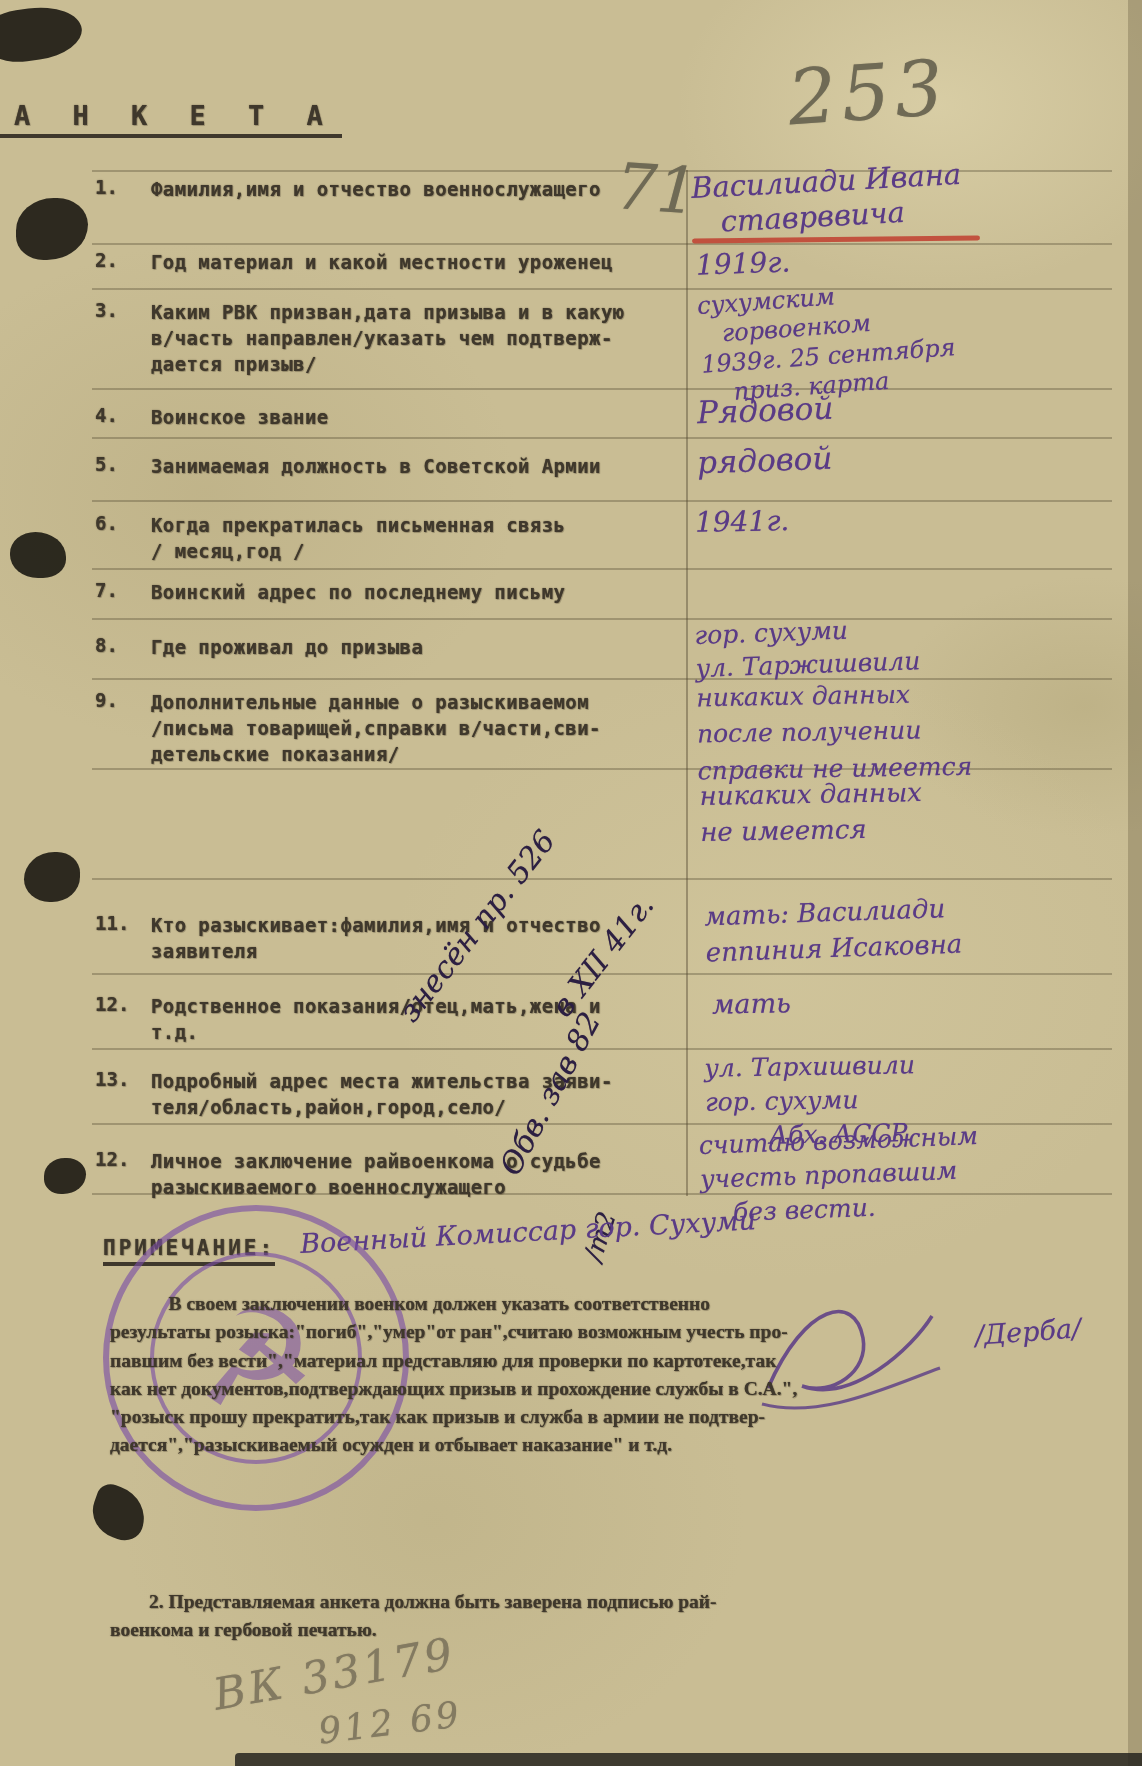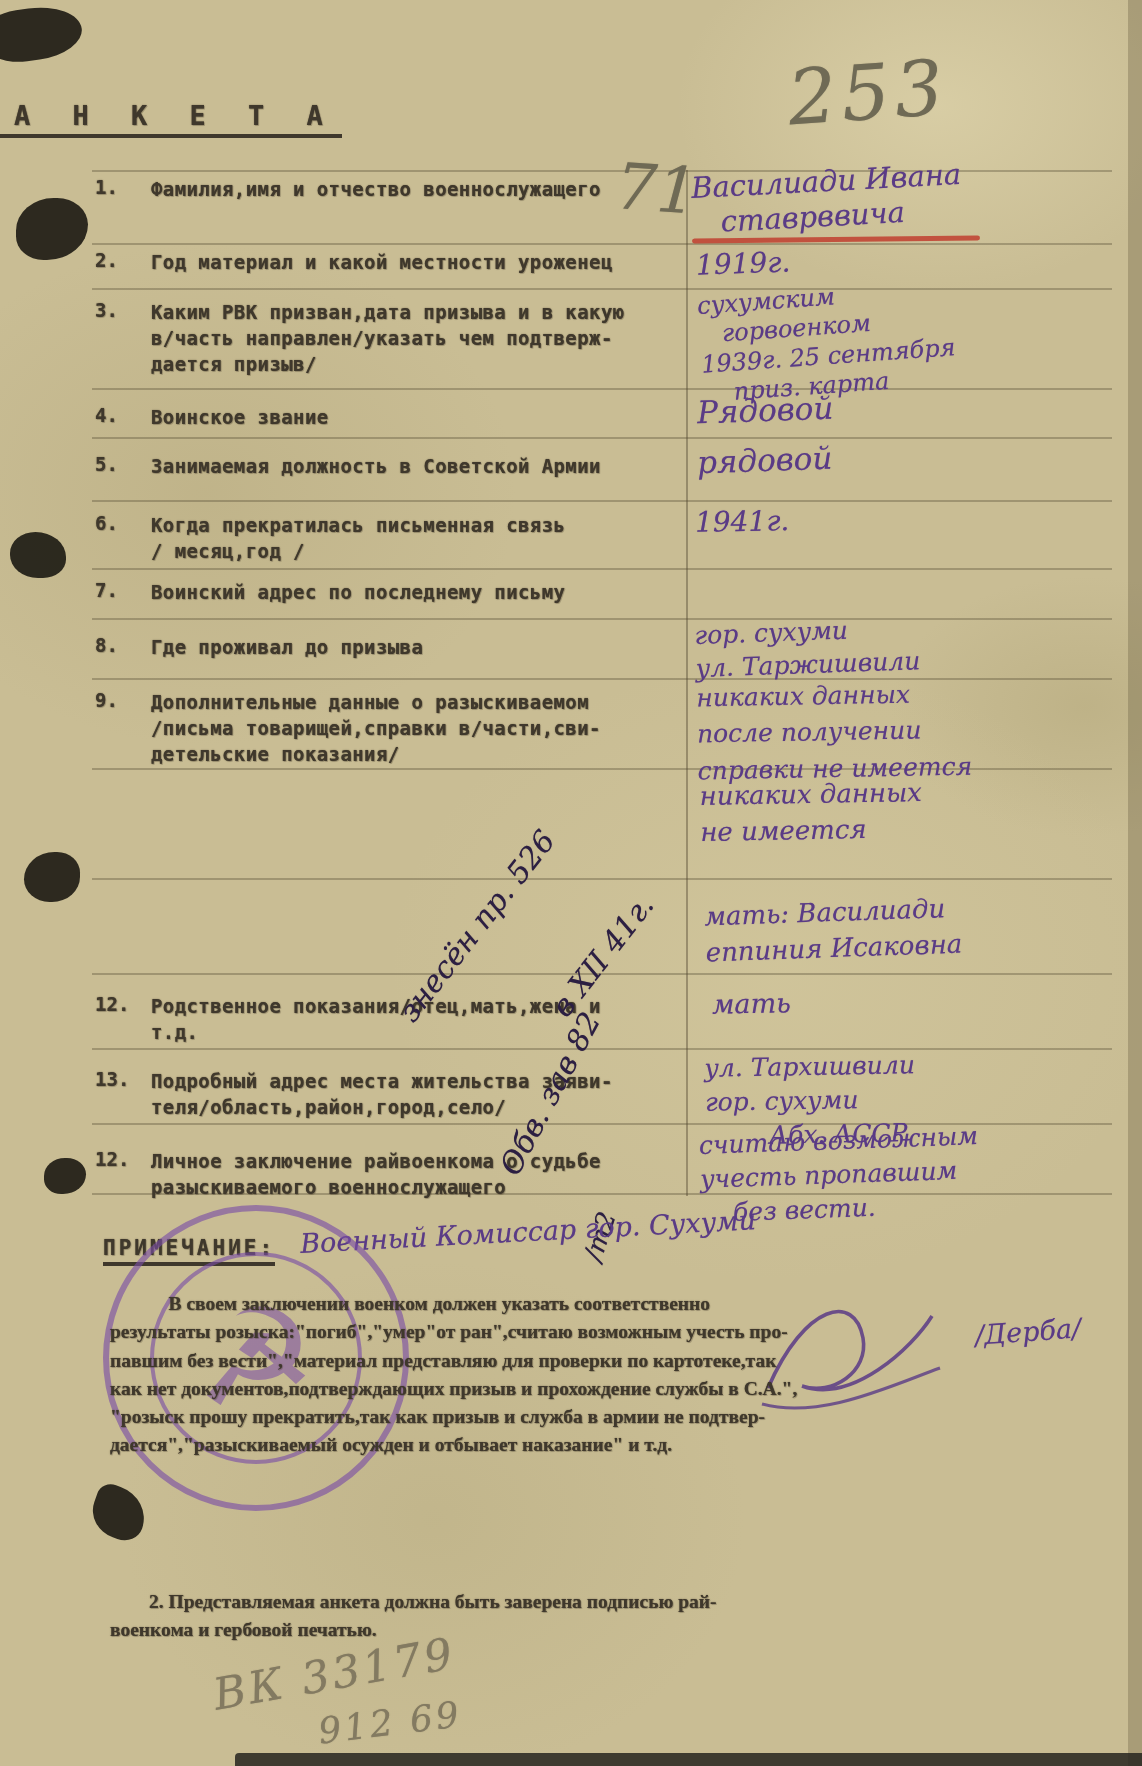--- a/index.html
+++ b/index.html
@@ -102,20 +102,25 @@
   <div class="row" style="top:634px">
       <div class="qnum typed">8.</div>
       <div class="qtext typed">Где проживал до призыва</div>
     </div>
   <div class="row" style="top:689px">
       <div class="qnum typed">9.</div>
       <div class="qtext typed">Дополнительные данные о разыскиваемом
 /письма товарищей,справки в/части,сви-
 детельские показания/</div>
     </div>
+  <div class="row" style="top:912px">
+      <div class="qnum typed">11.</div>
+      <div class="qtext typed">Кто разыскивает:фамилия,имя и отчество
+заявителя</div>
+    </div>
   <div class="row" style="top:993px">
       <div class="qnum typed">12.</div>
       <div class="qtext typed">Родственное показания/отец,мать,жена и
 т.д.</div>
     </div>
   <div class="row" style="top:1068px">
       <div class="qnum typed">13.</div>
       <div class="qtext typed">Подробный адрес места жительства заяви-
 теля/область,район,город,село/</div>
     </div>

